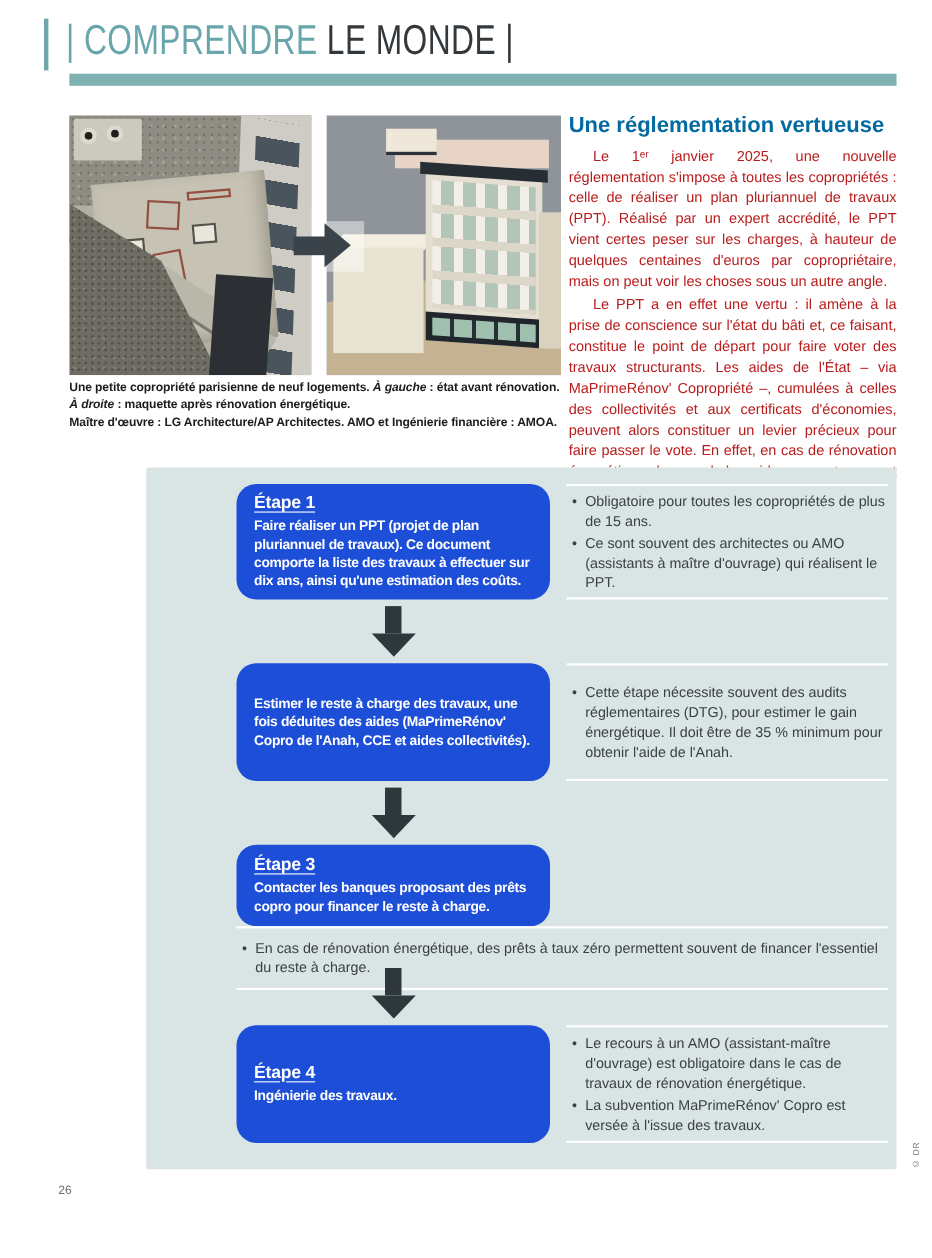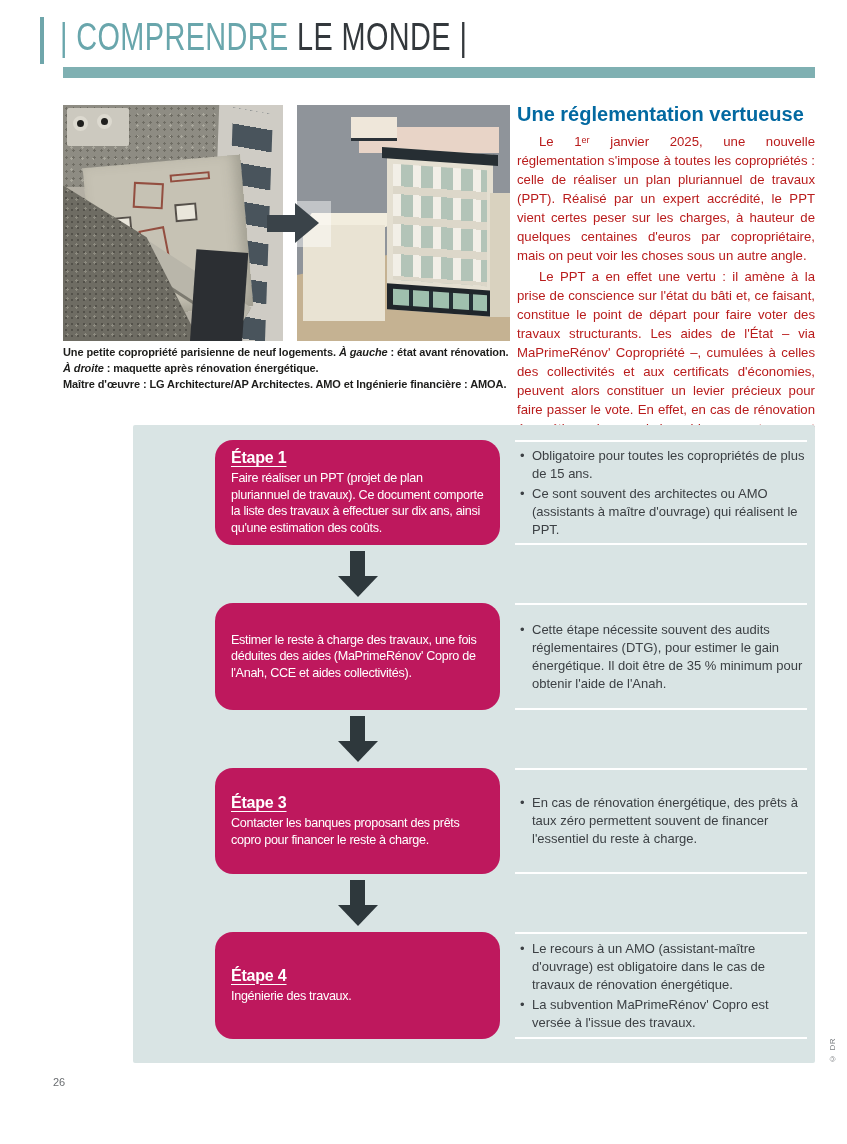--- a/index.html
+++ b/index.html
@@ -76,25 +76,25 @@
 
   
   .article { position:absolute; left:517px; top:103px; width:298px; }
   .article-heading { color:#0369a1; font-weight:700; font-size:20px; margin-bottom:6px; }
   .article p { font-size:13.2px; line-height:19px; text-align:justify; text-indent:22px; color:#b91c1c; margin-bottom:2px; }
 
   
   .panel { position:absolute; left:133px; top:425px; width:682px; height:638px; background:#d9e4e4;
     border-radius:2px; padding:15px 8px 18px 82px; }
   .step-row { display:flex; align-items:stretch; }
-  .h0 { height:105px; } .h1 { height:107px; } .h2 { height:106px; } .h3 { height:107px; }
-  .step-box { width:285px; margin-right:15px; background:#be185d; border-radius:18px;
+  .h0 { height:105px; } .h1 { height:107px; } .h2 { height:106px;flex-direction:column; } .h3 { height:107px; }
+  .step-box { width:285px; margin-right:15px; background:#1d4ed8; border-radius:18px;
     padding:10px 16px; color:#ffffff; display:flex; flex-direction:column; justify-content:center; }
   .step-title { font-size:16px; font-weight:700; text-decoration:underline; text-underline-offset:3px; margin-bottom:3px; letter-spacing:-.2px; }
-  .step-body { font-size:12.6px; font-weight:400; line-height:16.5px; letter-spacing:-.3px; }
+  .step-body { font-size:12.6px; font-weight:700; line-height:16.5px; letter-spacing:-.3px; }
   .step-bullets { flex:1; border-top:2px solid #ffffff; border-bottom:2px solid #ffffff;
     display:flex; flex-direction:column; justify-content:center; padding:8px 2px 8px 4px; }
   .bullet { position:relative; padding-left:13px; font-size:13px; line-height:18px; color:#3c4044; margin:1px 0; }
   .bullet .dot { position:absolute; left:1px; top:0; }
   .flow-arrow-wrap { height:58px; width:285px; display:flex; flex-direction:column; align-items:center; justify-content:center; }
   .ashaft { width:15px; height:25px; background:#2e383c; }
   .ahead { width:0; height:0; border-left:20px solid transparent; border-right:20px solid transparent; border-top:21px solid #2e383c; }
 
   
   .page-number { position:absolute; left:53px; top:1076px; font-size:11px; color:#6a6d70; }

